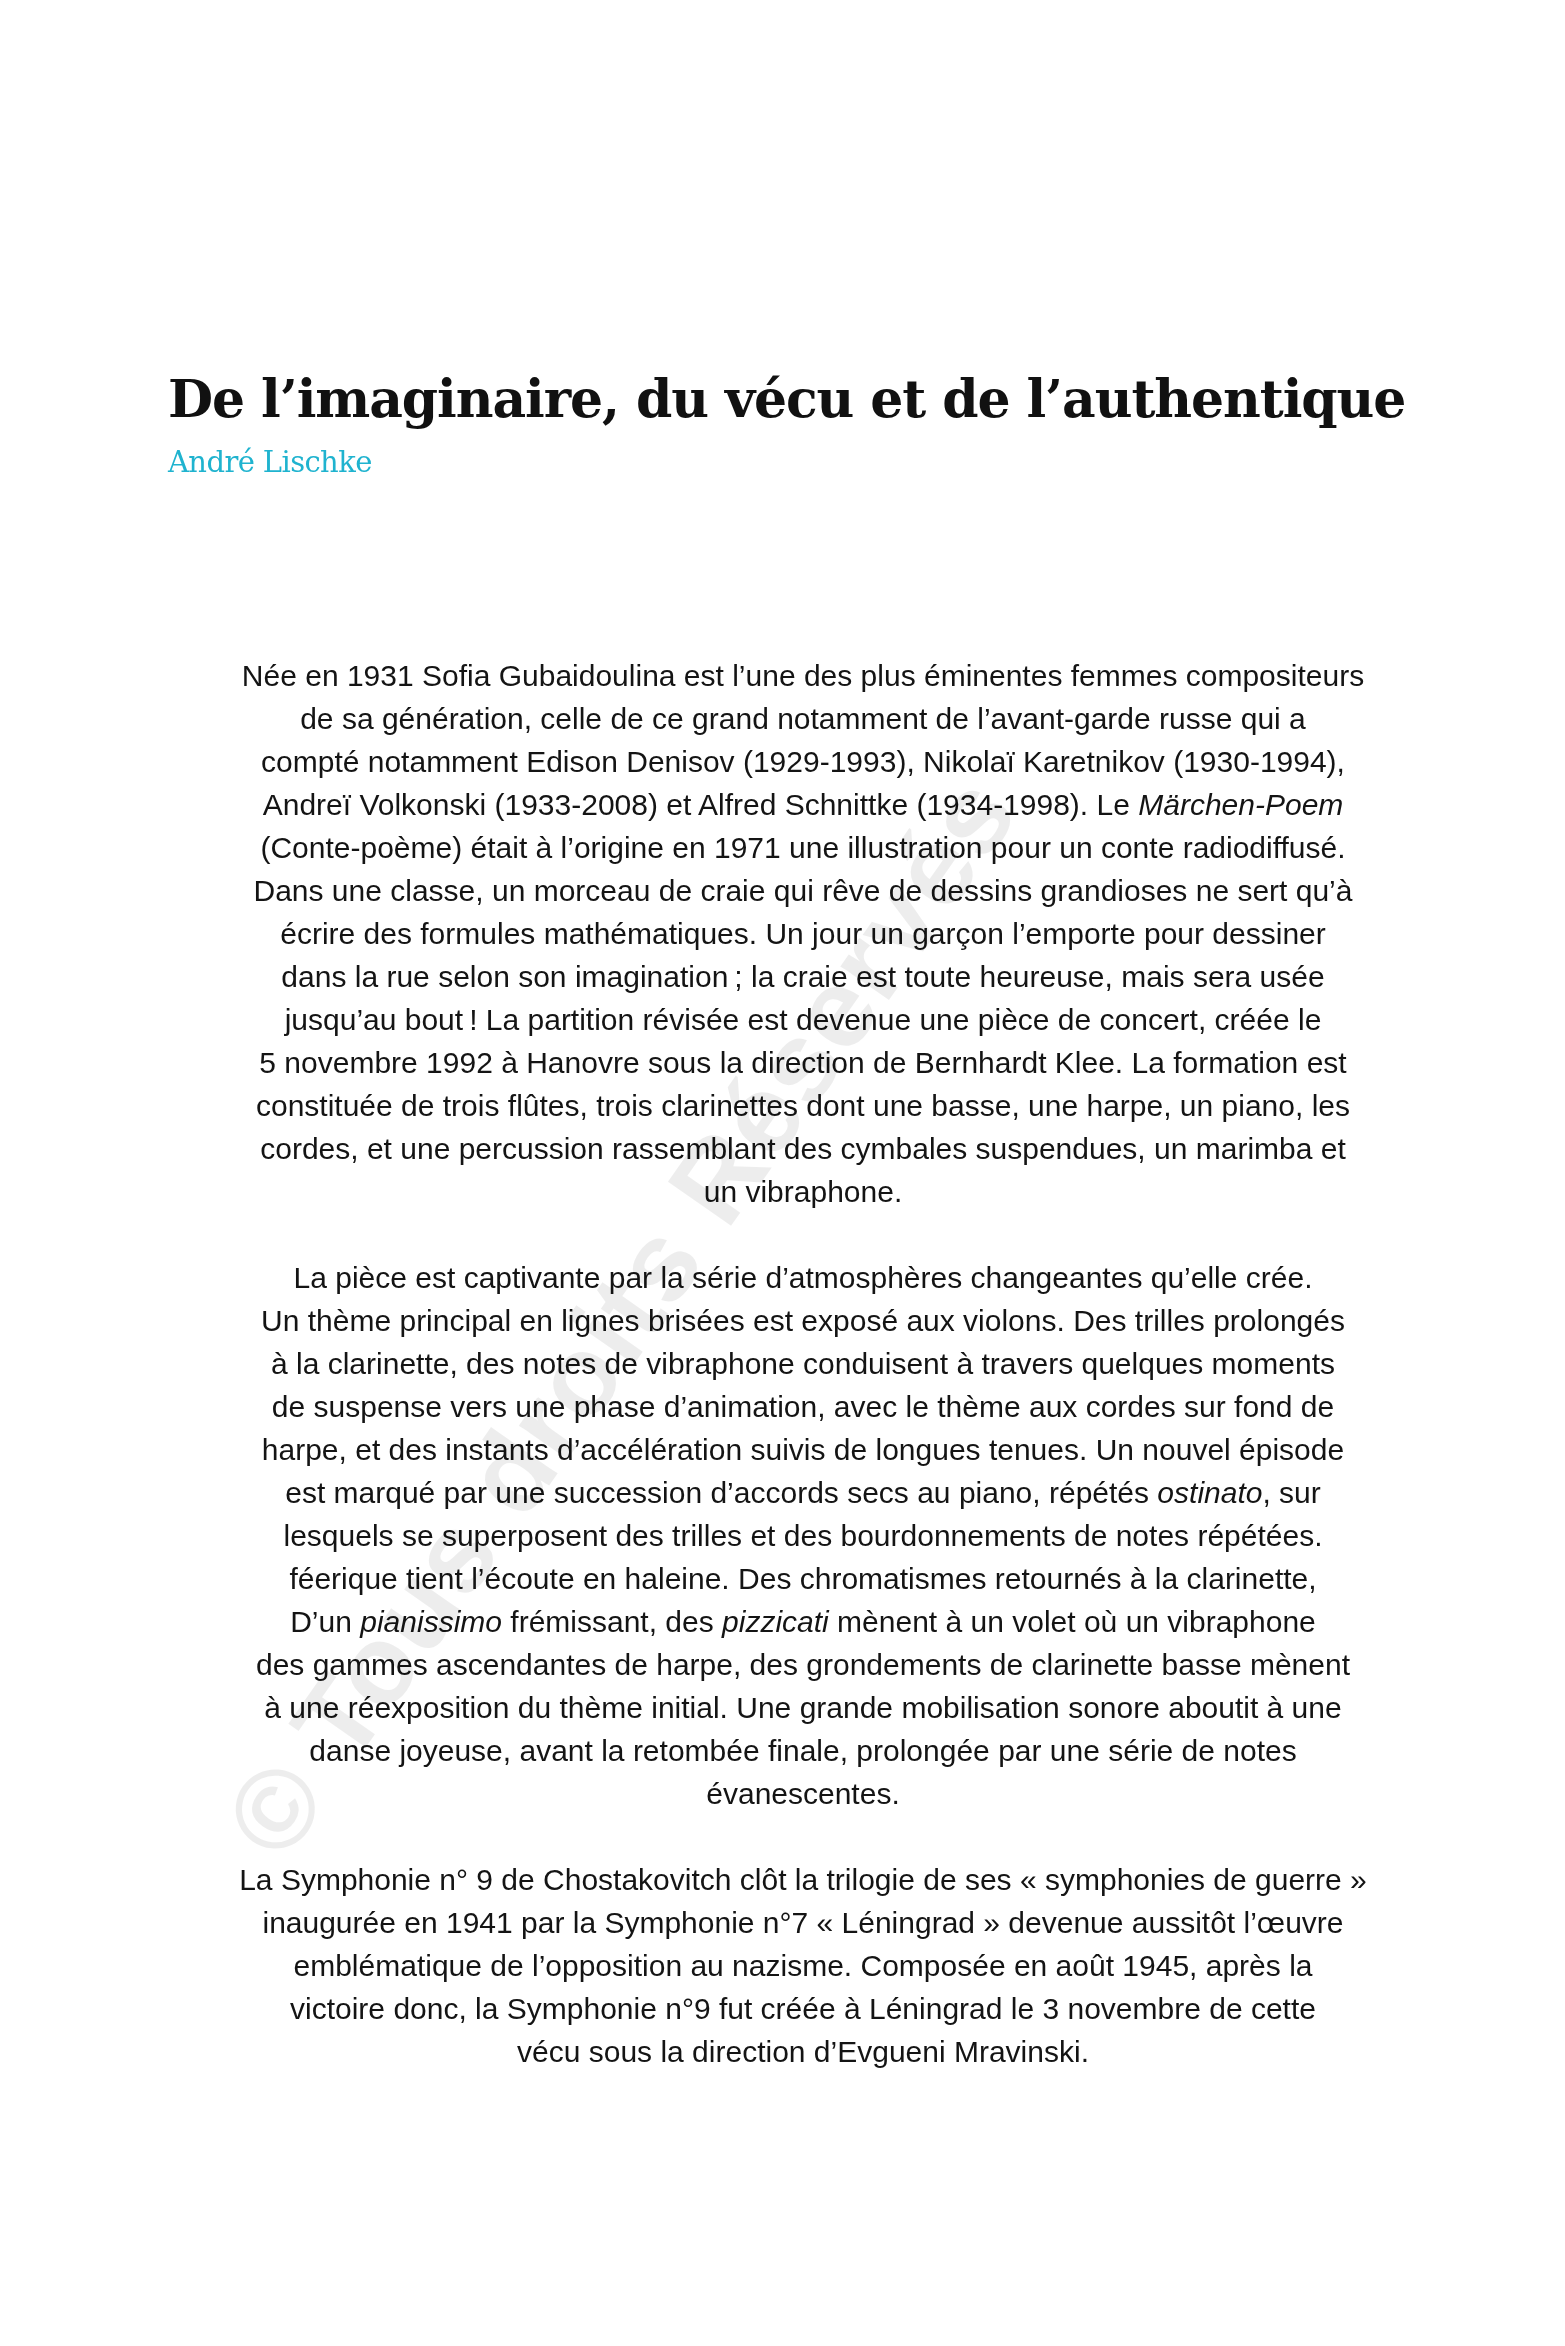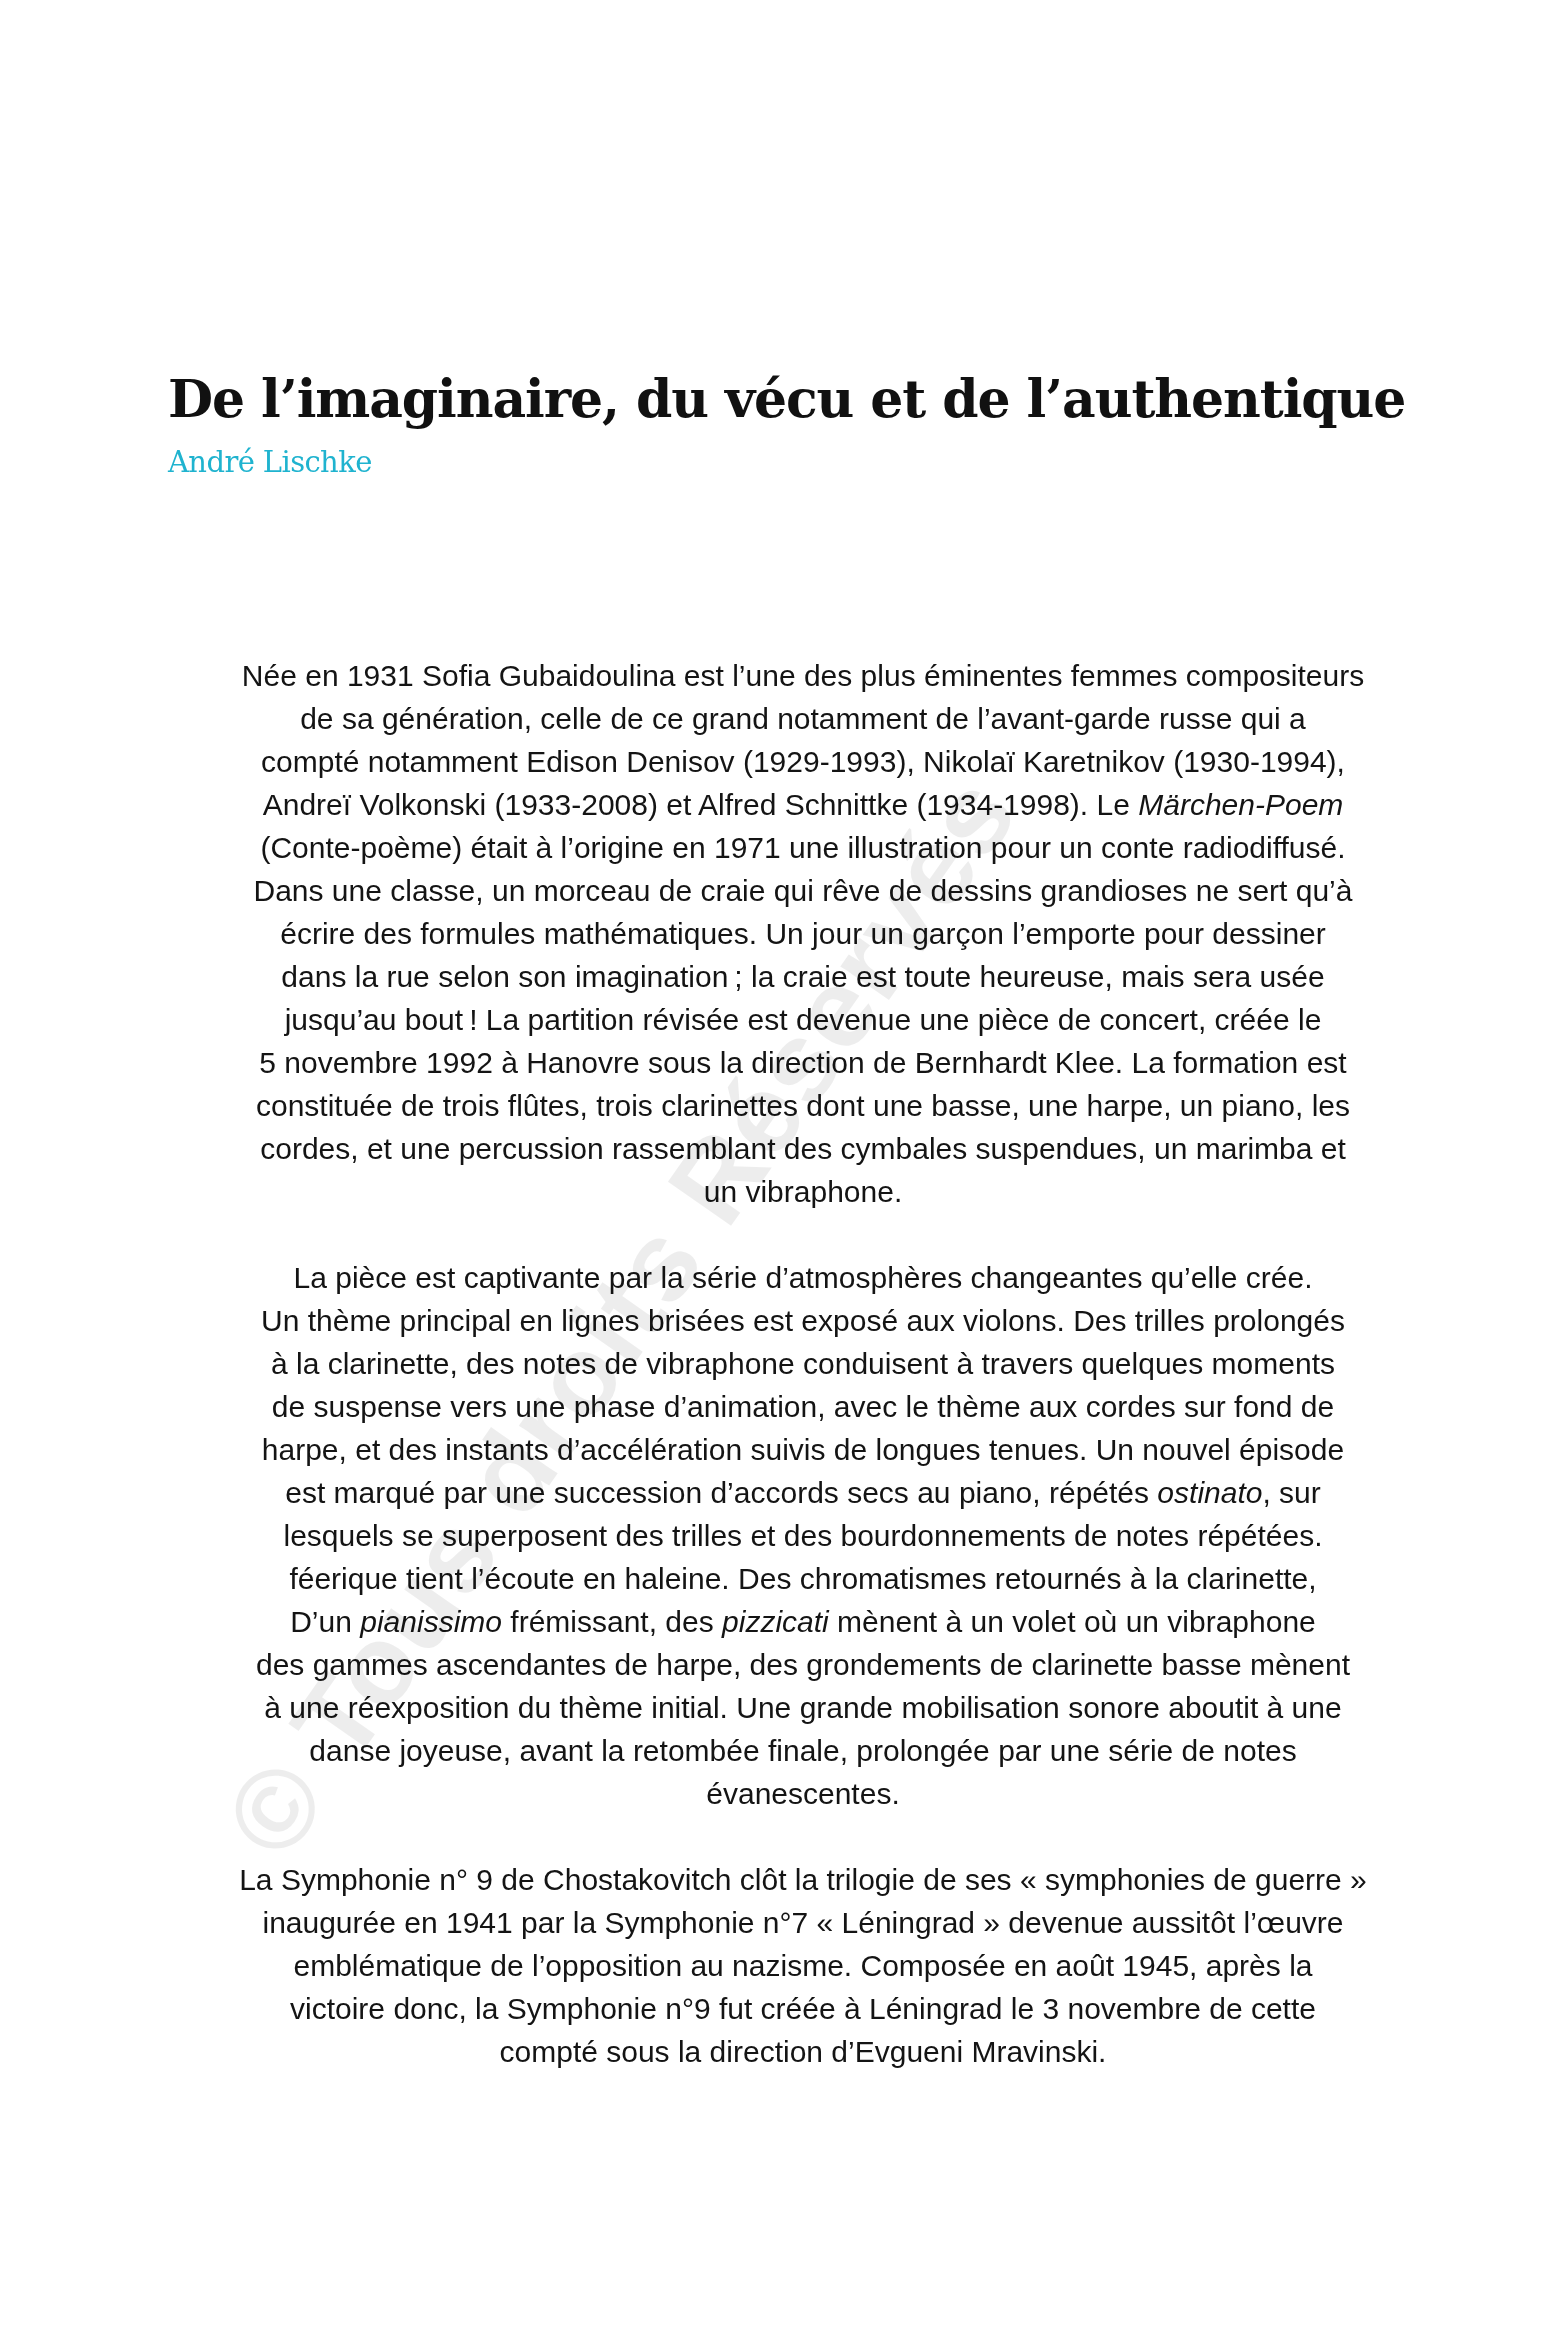--- a/index.html
+++ b/index.html
@@ -68,19 +68,19 @@
         <span class="line">des gammes ascendantes de harpe, des grondements de clarinette basse mènent</span>
         <span class="line">à une réexposition du thème initial. Une grande mobilisation sonore aboutit à une</span>
         <span class="line">danse joyeuse, avant la retombée finale, prolongée par une série de notes</span>
         <span class="line">évanescentes.</span>
       </p>
     <p class="para">
         <span class="line">La Symphonie n° 9 de Chostakovitch clôt la trilogie de ses «&nbsp;symphonies de guerre&nbsp;»</span>
         <span class="line">inaugurée en 1941 par la Symphonie n°7 «&nbsp;Léningrad&nbsp;» devenue aussitôt l’œuvre</span>
         <span class="line">emblématique de l’opposition au nazisme. Composée en août 1945, après la</span>
         <span class="line">victoire donc, la Symphonie n°9 fut créée à Léningrad le 3 novembre de cette</span>
-        <span class="line">compté sous la direction d’Evgueni Mravinski.</span>
+        <span class="line">vécu sous la direction d’Evgueni Mravinski.</span>
       </p>
   </div>
 
   <div class="watermark">© Tous droits Réservés</div>
 </div>
 
 
 </body></html>

